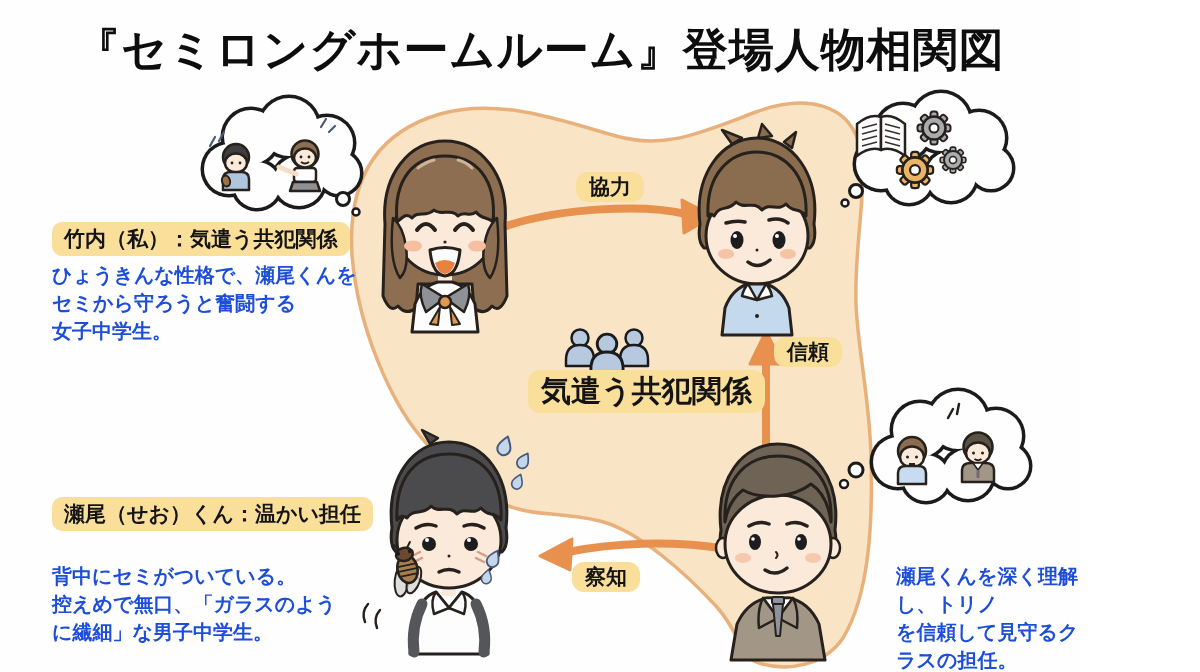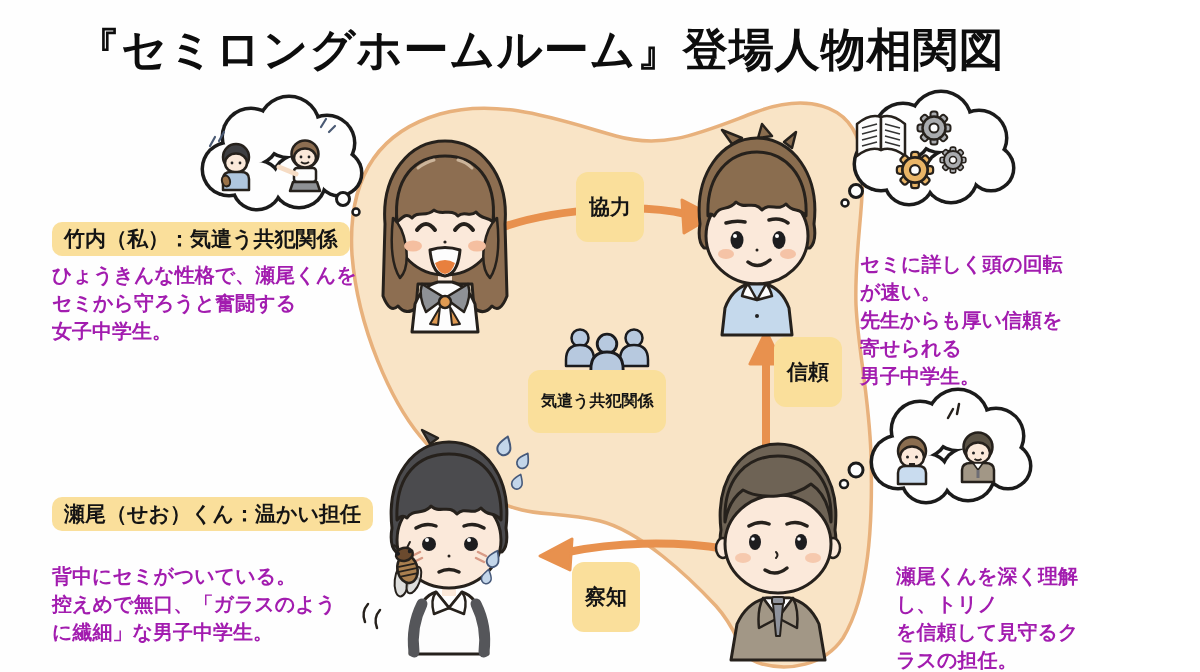--- a/index.html
+++ b/index.html
@@ -11,27 +11,27 @@
     position:absolute;top:20px;left:0;width:100%;text-align:center;
     font-size:45px;font-weight:900;letter-spacing:1px;color:#0d0d0d;white-space:nowrap;
   }
   svg.scene{position:absolute;left:0;top:0;width:1200px;height:672px;}
   .char-label{
     position:absolute;background:var(--badge,#FADF9B);border-radius:10px;
     padding:3px 12px;font-size:21px;font-weight:800;white-space:nowrap;color:#141414;
   }
   .char-desc{
     position:absolute;font-size:20px;font-weight:700;line-height:1.4;
-    white-space:pre-line;color:#a21caf;
+    white-space:pre-line;color:#1d4ed8;
   }
   .rel-badge{
     position:absolute;background:var(--badge,#FADF9B);border-radius:12px;
-    padding:21px 13px;font-size:21px;font-weight:800;white-space:nowrap;color:#141414;
-  }
-  .rel-badge.center{font-size:16px;}
+    padding:1px 13px;font-size:21px;font-weight:800;white-space:nowrap;color:#141414;
+  }
+  .rel-badge.center{font-size:30px;}
   .blob{fill:var(--blob,#F9E4C6);stroke:var(--blob_outline,#E8B17C);stroke-width:3.5;}
   .arrowline{stroke:var(--arrow,#E8914E);stroke-width:8;fill:none;stroke-linecap:round;}
   .arrowhead{fill:var(--arrow,#E8914E);stroke:var(--arrow,#E8914E);stroke-width:3;stroke-linejoin:round;}
 </style>
 </head>
 <body>
 
 <div class="canvas">
 
   <svg class="scene" viewBox="0 0 1200 672">
@@ -284,23 +284,20 @@
     </g>
   </svg>
 
   <div class="title">『セミロングホームルーム』登場人物相関図</div>
 
   <div class="char-label" style="left:52px;top:222px">竹内（私）：気遣う共犯関係</div>
   <div class="char-desc" style="left:52px;top:261px">ひょうきんな性格で、瀬尾くんを
 セミから守ろうと奮闘する
 女子中学生。</div>
 
-  <div class="char-desc" style="left:860px;top:250px">セミに詳しく頭の回転が速い。
-先生からも厚い信頼を寄せられる
-男子中学生。</div>
 
   <div class="char-label" style="left:52px;top:497px">瀬尾（せお）くん：温かい担任</div>
   <div class="char-desc" style="left:52px;top:562px">背中にセミがついている。
 控えめで無口、「ガラスのよう
 に繊細」な男子中学生。</div>
 
   <div class="char-desc" style="left:896px;top:562px">瀬尾くんを深く理解し、トリノ
 を信頼して見守るクラスの担任。</div>
 
   <div class="rel-badge" style="left:576px;top:172px">協力</div>

